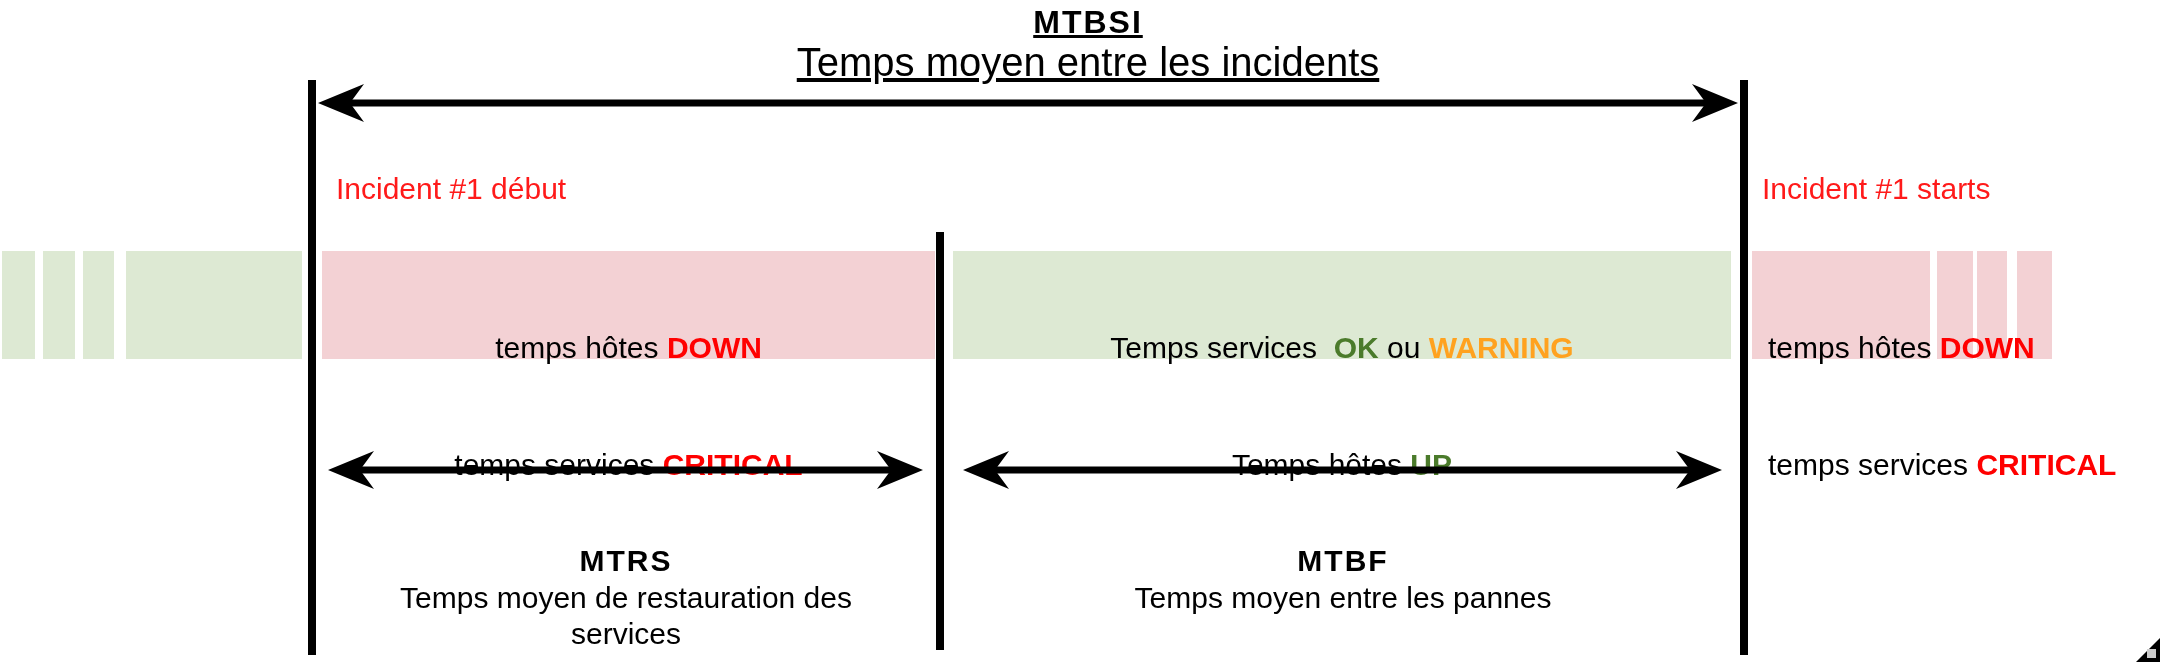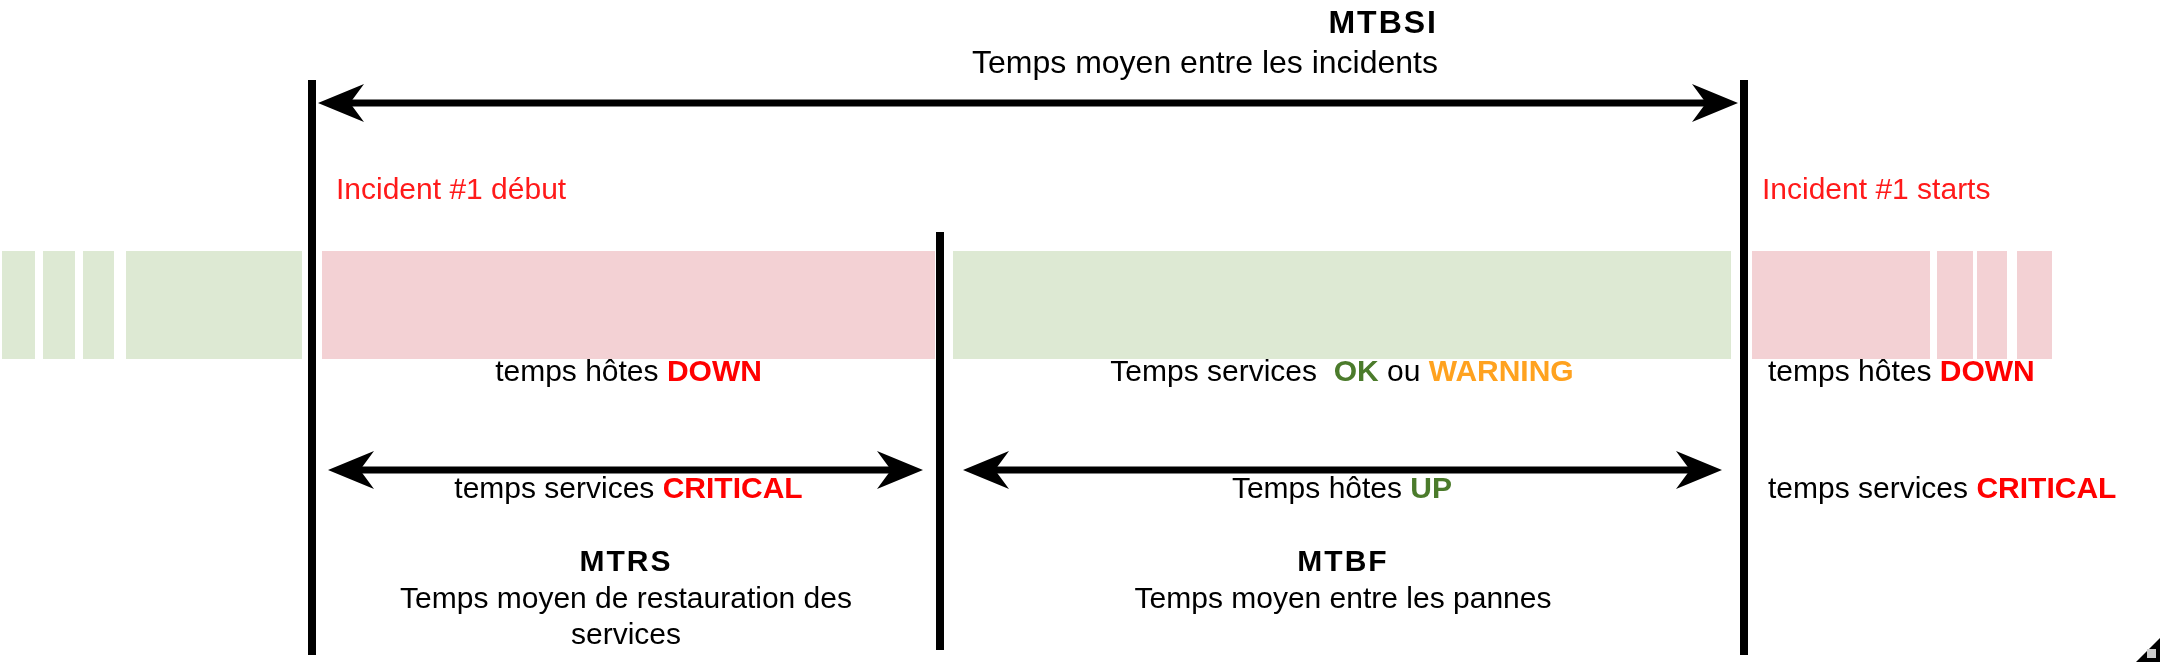--- a/index.html
+++ b/index.html
@@ -7,37 +7,37 @@
     position: relative;
     width: 2160px;
     height: 662px;
     background: #ffffff;
     font-family: "Liberation Sans", sans-serif;
     overflow: hidden;
   }
   .abs { position: absolute; }
 
   
-  .title-block { left: 738px; top: 2px; width: 700px; text-align: right; color: #000; }
+  .title-block { left: 738px; top: 2px; width: 700px; text-align: center; color: #000; text-decoration: underline; }
   .title-abbr { font-size: 32px; font-weight: bold; letter-spacing: 2px; line-height: 40px; }
-  .title-sub  { font-size: 32px; line-height: 40px; }
+  .title-sub  { font-size: 40px; line-height: 40px; }
 
   
   .marker { font-size: 30px; line-height: 34px; color: var(--marker-red, #ff1a1a); white-space: pre; }
 
   
   .vline { width: 8px; background: var(--line, #000); }
 
   
   .band { top: 251px; height: 108px; }
   .band.green { background: var(--band-green, #dde9d3); }
   .band.pink  { background: var(--band-pink, #f3d1d4); }
 
   .band-caption {
-    top: 273px;
+    top: 250px;
     font-size: 30px;
     line-height: 39px;
     color: #000;
     white-space: pre;
   }
   .band-caption.center { text-align: center; }
   .status { font-weight: bold; }
   .status.red    { color: var(--status-red, #ff0000); }
   .status.green  { color: var(--status-green, #4b7b2b); }
   .status.orange { color: var(--status-warning, #ffa21f); }

